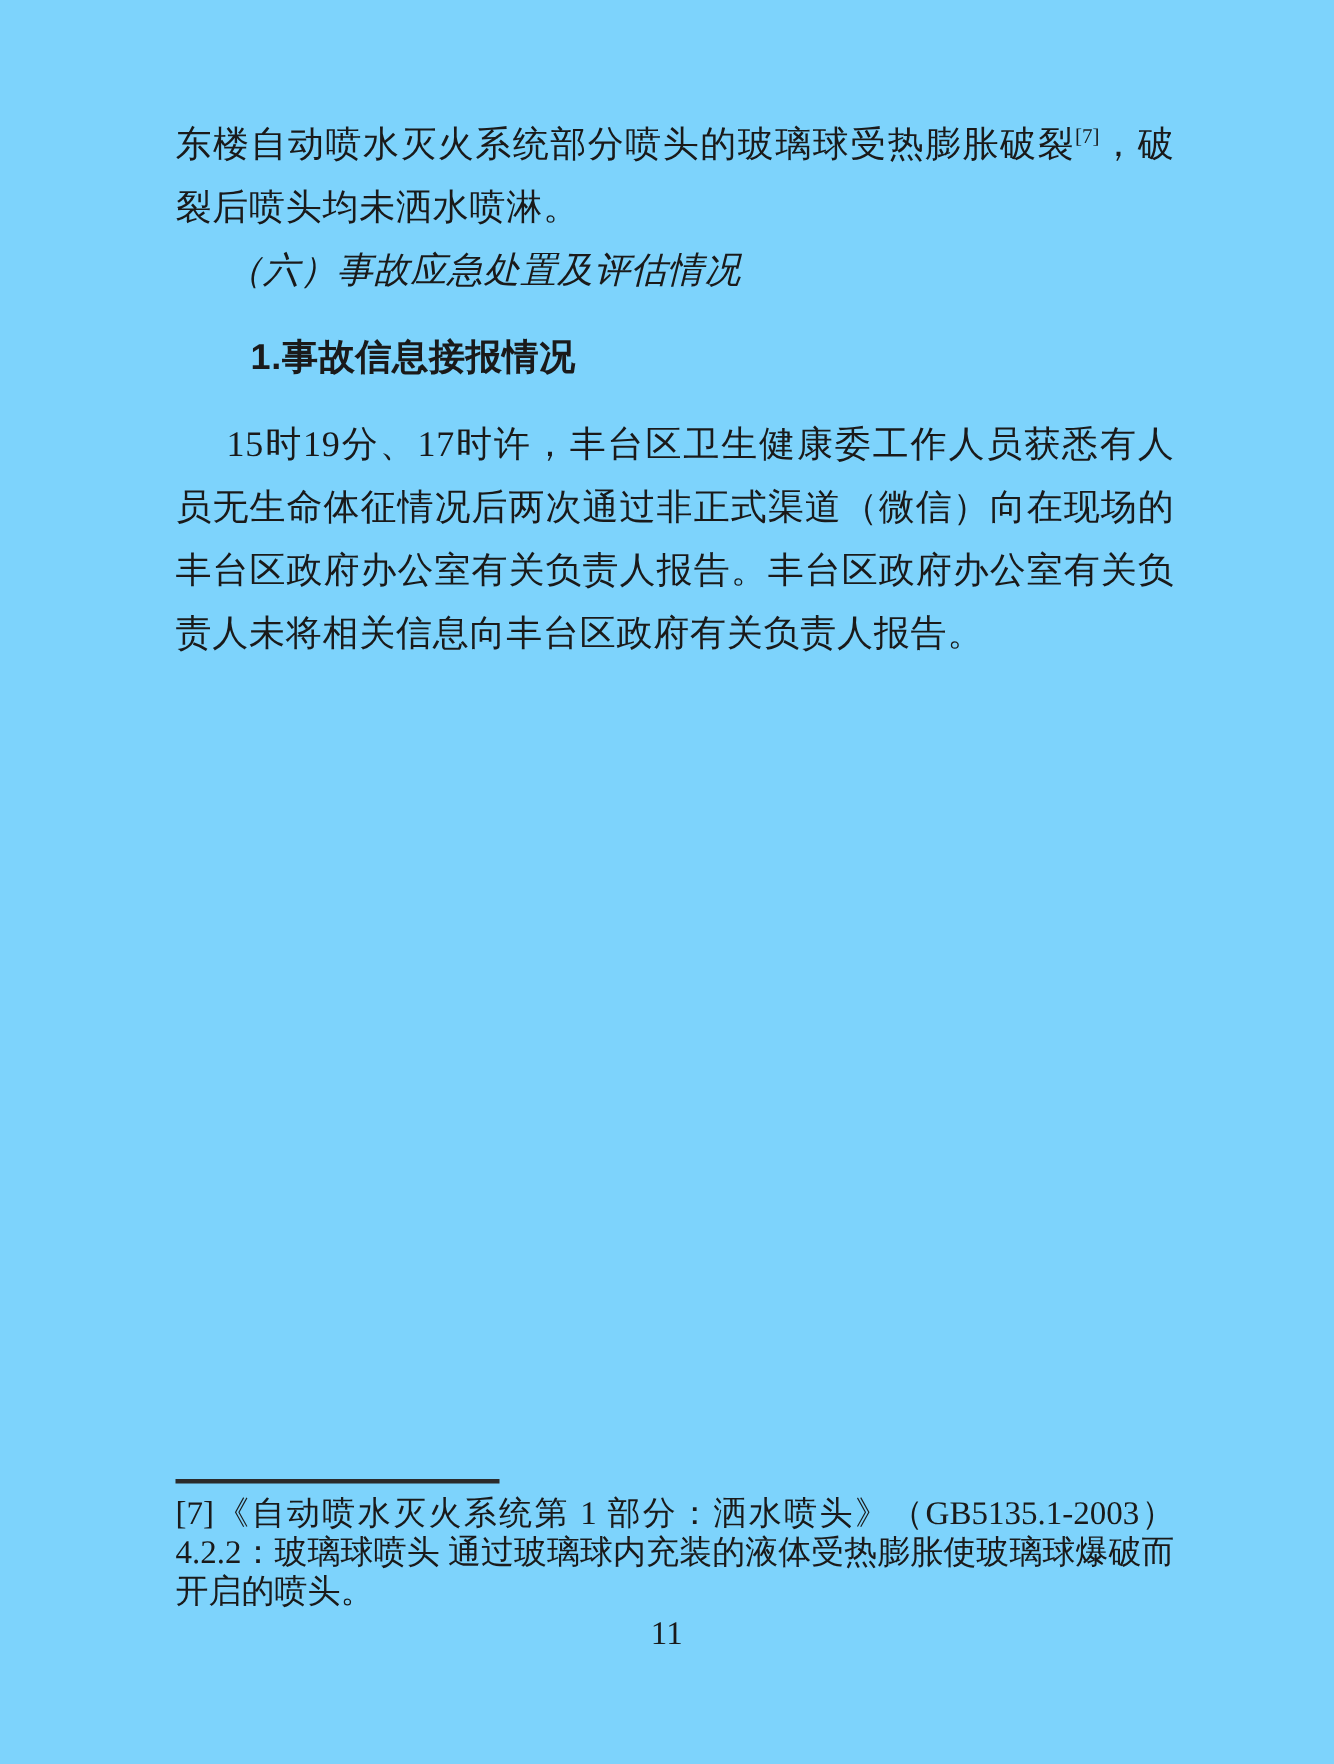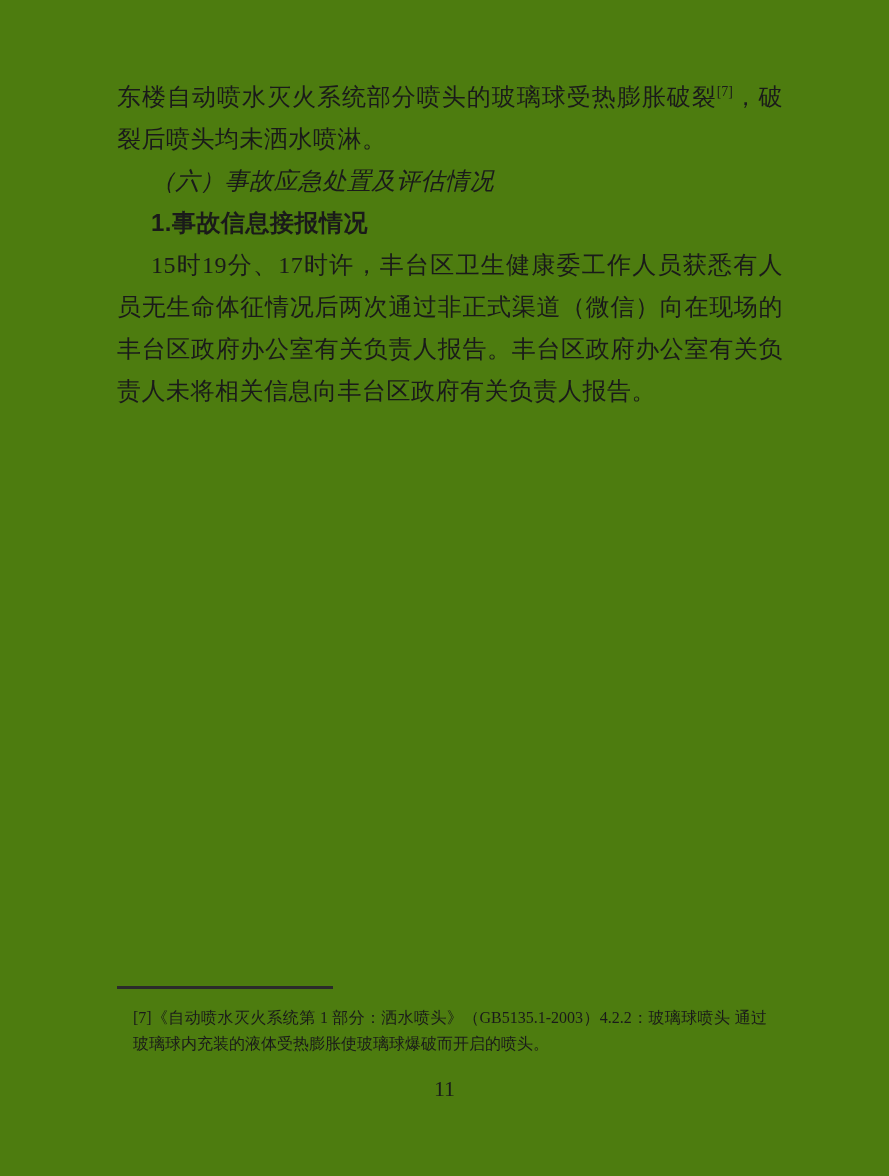--- a/index.html
+++ b/index.html
@@ -2,21 +2,21 @@
 <html><head>
 <meta charset="utf-8">
 <style>
   * { box-sizing: border-box; }
   html, body { margin: 0; padding: 0; background: #ffffff; }
 
   .page {
     position: relative;
     width: 889px;
     height: 1176px;
-    background: #4d7c0f;
+    background: #7dd3fc;
     color: #1a1a1a;
     font-family: "Liberation Serif", "DejaVu Serif", serif;
     overflow: hidden;
   }
 
   .page-body {
     position: absolute;
     left: 117px;
     top: 76px;
     width: 666px;
@@ -44,21 +44,21 @@
     margin: 0;
     font-size: 24px;
     line-height: 42px;
     font-weight: normal;
     text-indent: 34px;
     letter-spacing: 0.5px;
     font-style: italic;
   }
 
   .subsection-heading {
-    margin: 0;
+    margin: 16px;
     font-size: 24px;
     line-height: 42px;
     font-weight: bold;
     font-family: "Liberation Sans", "DejaVu Sans", sans-serif;
     text-indent: 34px;
     letter-spacing: 0.5px;
   }
 
   .footnote-area {
     position: absolute;
@@ -68,22 +68,22 @@
   }
 
   .footnote-separator {
     width: 216px;
     height: 3px;
     background: #2b2b2b;
     margin-bottom: 7px;
   }
 
   .footnote {
-    margin: 16px;
-    font-size: 16px;
+    margin: 0;
+    font-size: 22px;
     line-height: 26px;
     text-align: justify;
   }
 
   .page-number {
     position: absolute;
     left: 0;
     top: 1048px;
     width: 100%;
     text-align: center;

